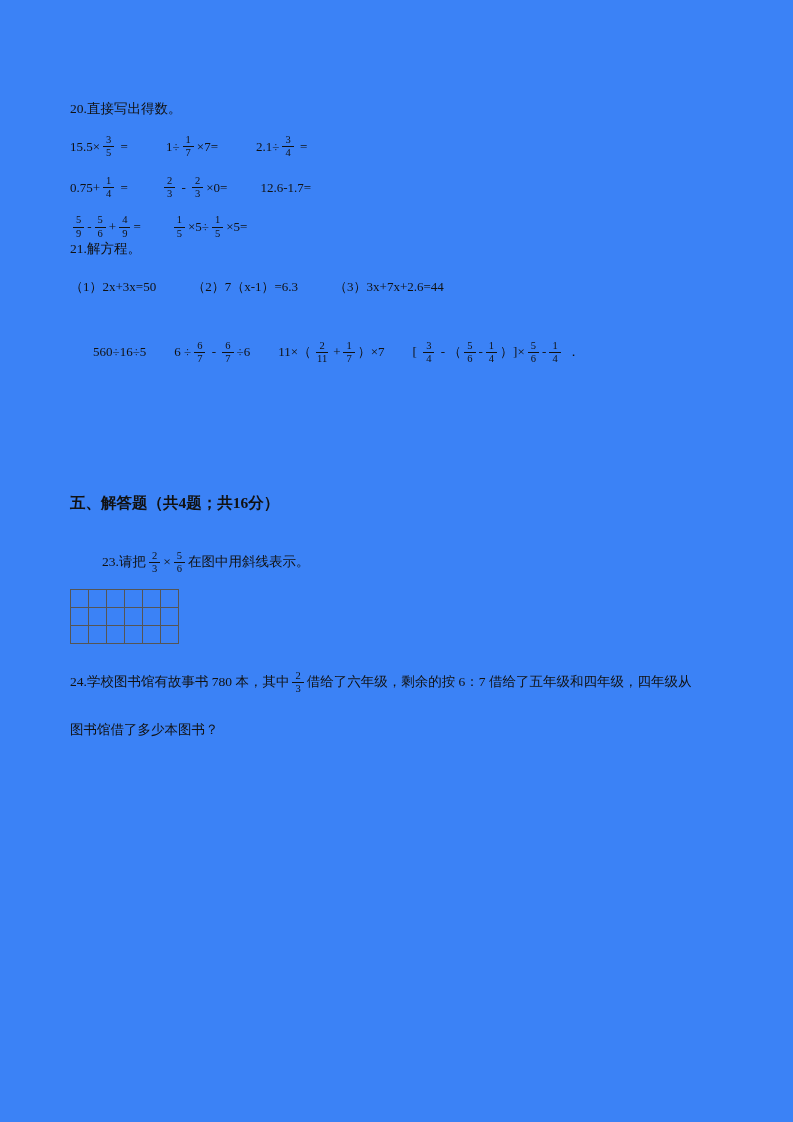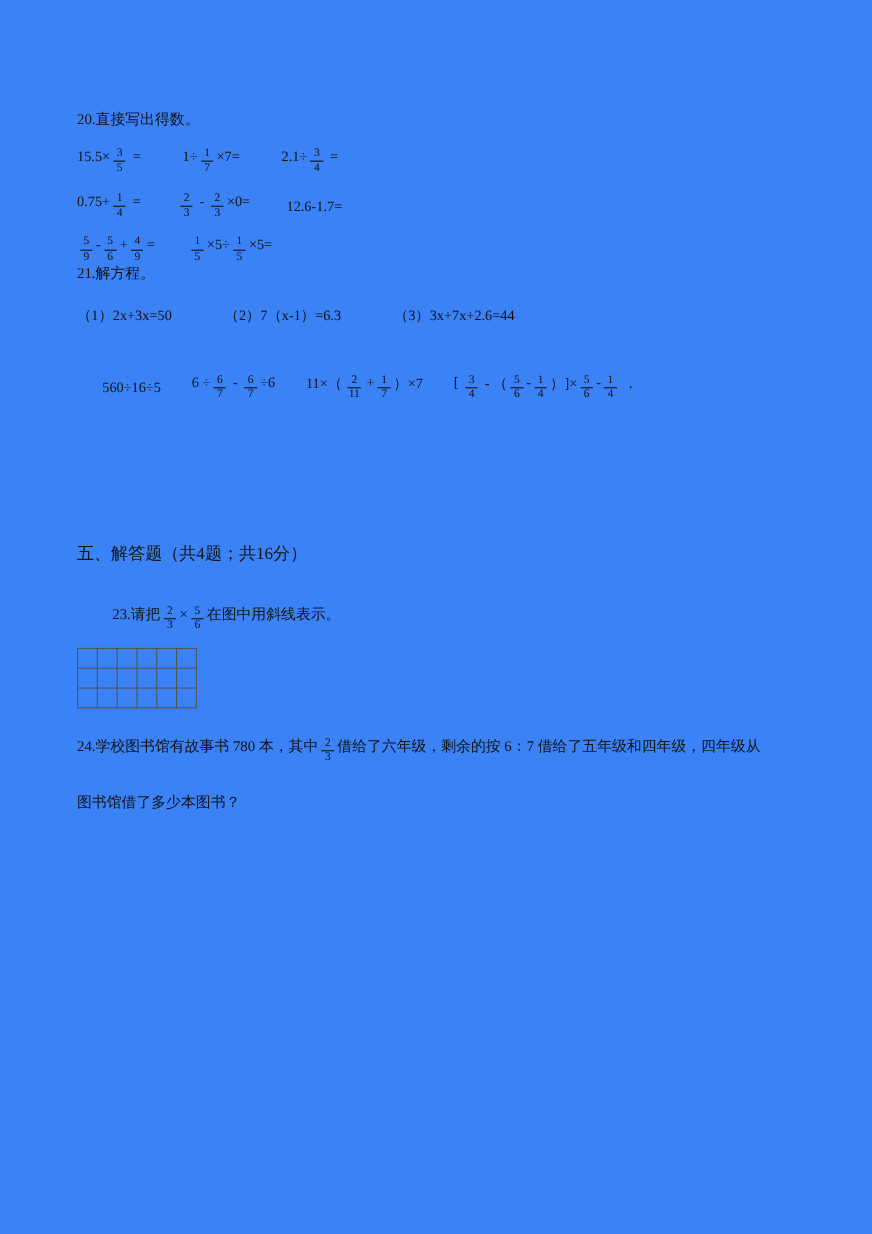--- a/index.html
+++ b/index.html
@@ -10,28 +10,28 @@
   }
   .page {
     position:relative;
     width:793px; height:1122px;
     margin:0 auto;
     background:#3b82f6;
     padding:100px 70px 0 70px;
     overflow:hidden;
   }
   .q-title { font-size:13.5px; line-height:1.35; }
-  .section-title { font-size:15.5px; font-weight:normal; margin-top:128px; }
+  .section-title { font-size:15.5px; font-weight:bold; margin-top:128px; }
   .calc-row { display:flex; align-items:center; font-size:13px; }
   .row-gap-38 { gap:38px; }
   .row-gap-42 { gap:33px; }
   .row-gap-30 { gap:30px; }
-  .row-gap-48 { gap:48px; }
+  .row-gap-48 { gap:36px; }
   .row-gap-28 { gap:28px;margin-left:23px; }
-  .expr { display:inline-flex; white-space:pre; }
+  .expr { display:inline-flex; align-items:center; white-space:pre; }
   .frac {
     display:inline-flex; flex-direction:column; align-items:center;
     vertical-align:middle; margin:0 3px; line-height:1.15; font-size:10.5px;
   }
   .frac .num { display:block; padding:0 3px; border-bottom:1px solid #111; }
   .frac .den { display:block; padding:0 3px; }
   .mt16 { margin-top:16px; }
   .mt14 { margin-top:14px; }
   .mt20 { margin-top:20px; }
   .mt30 { }

